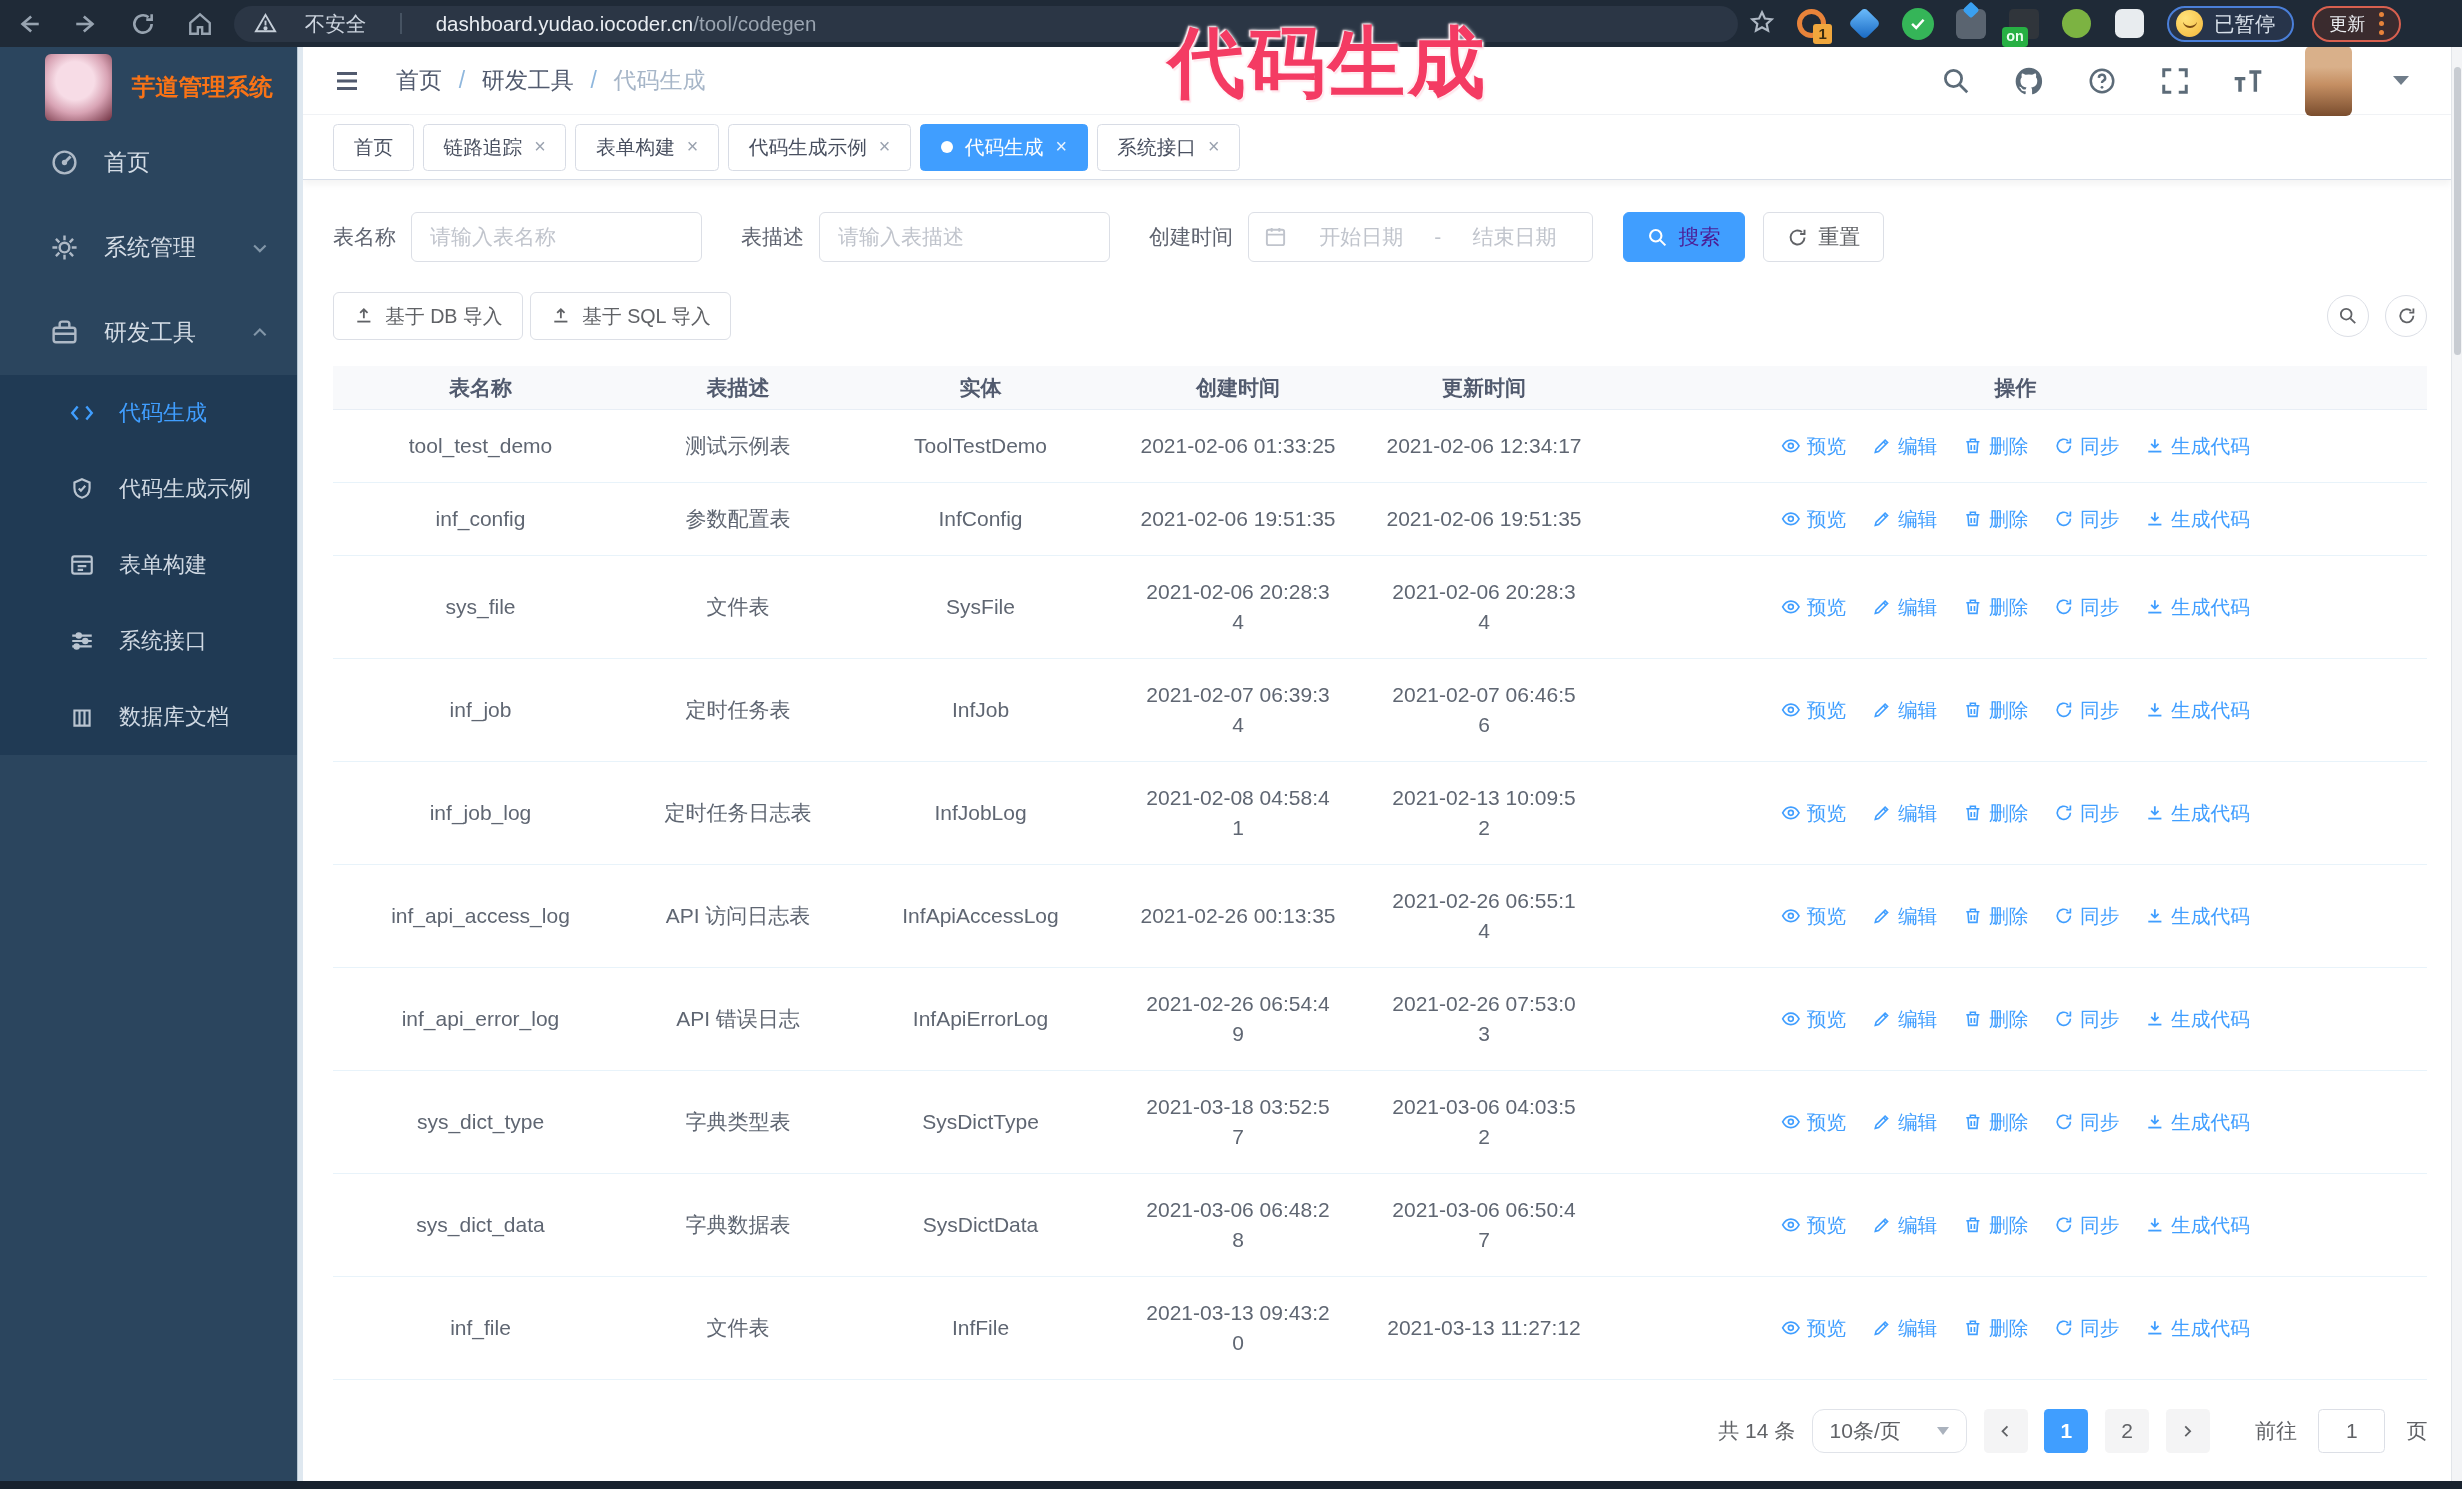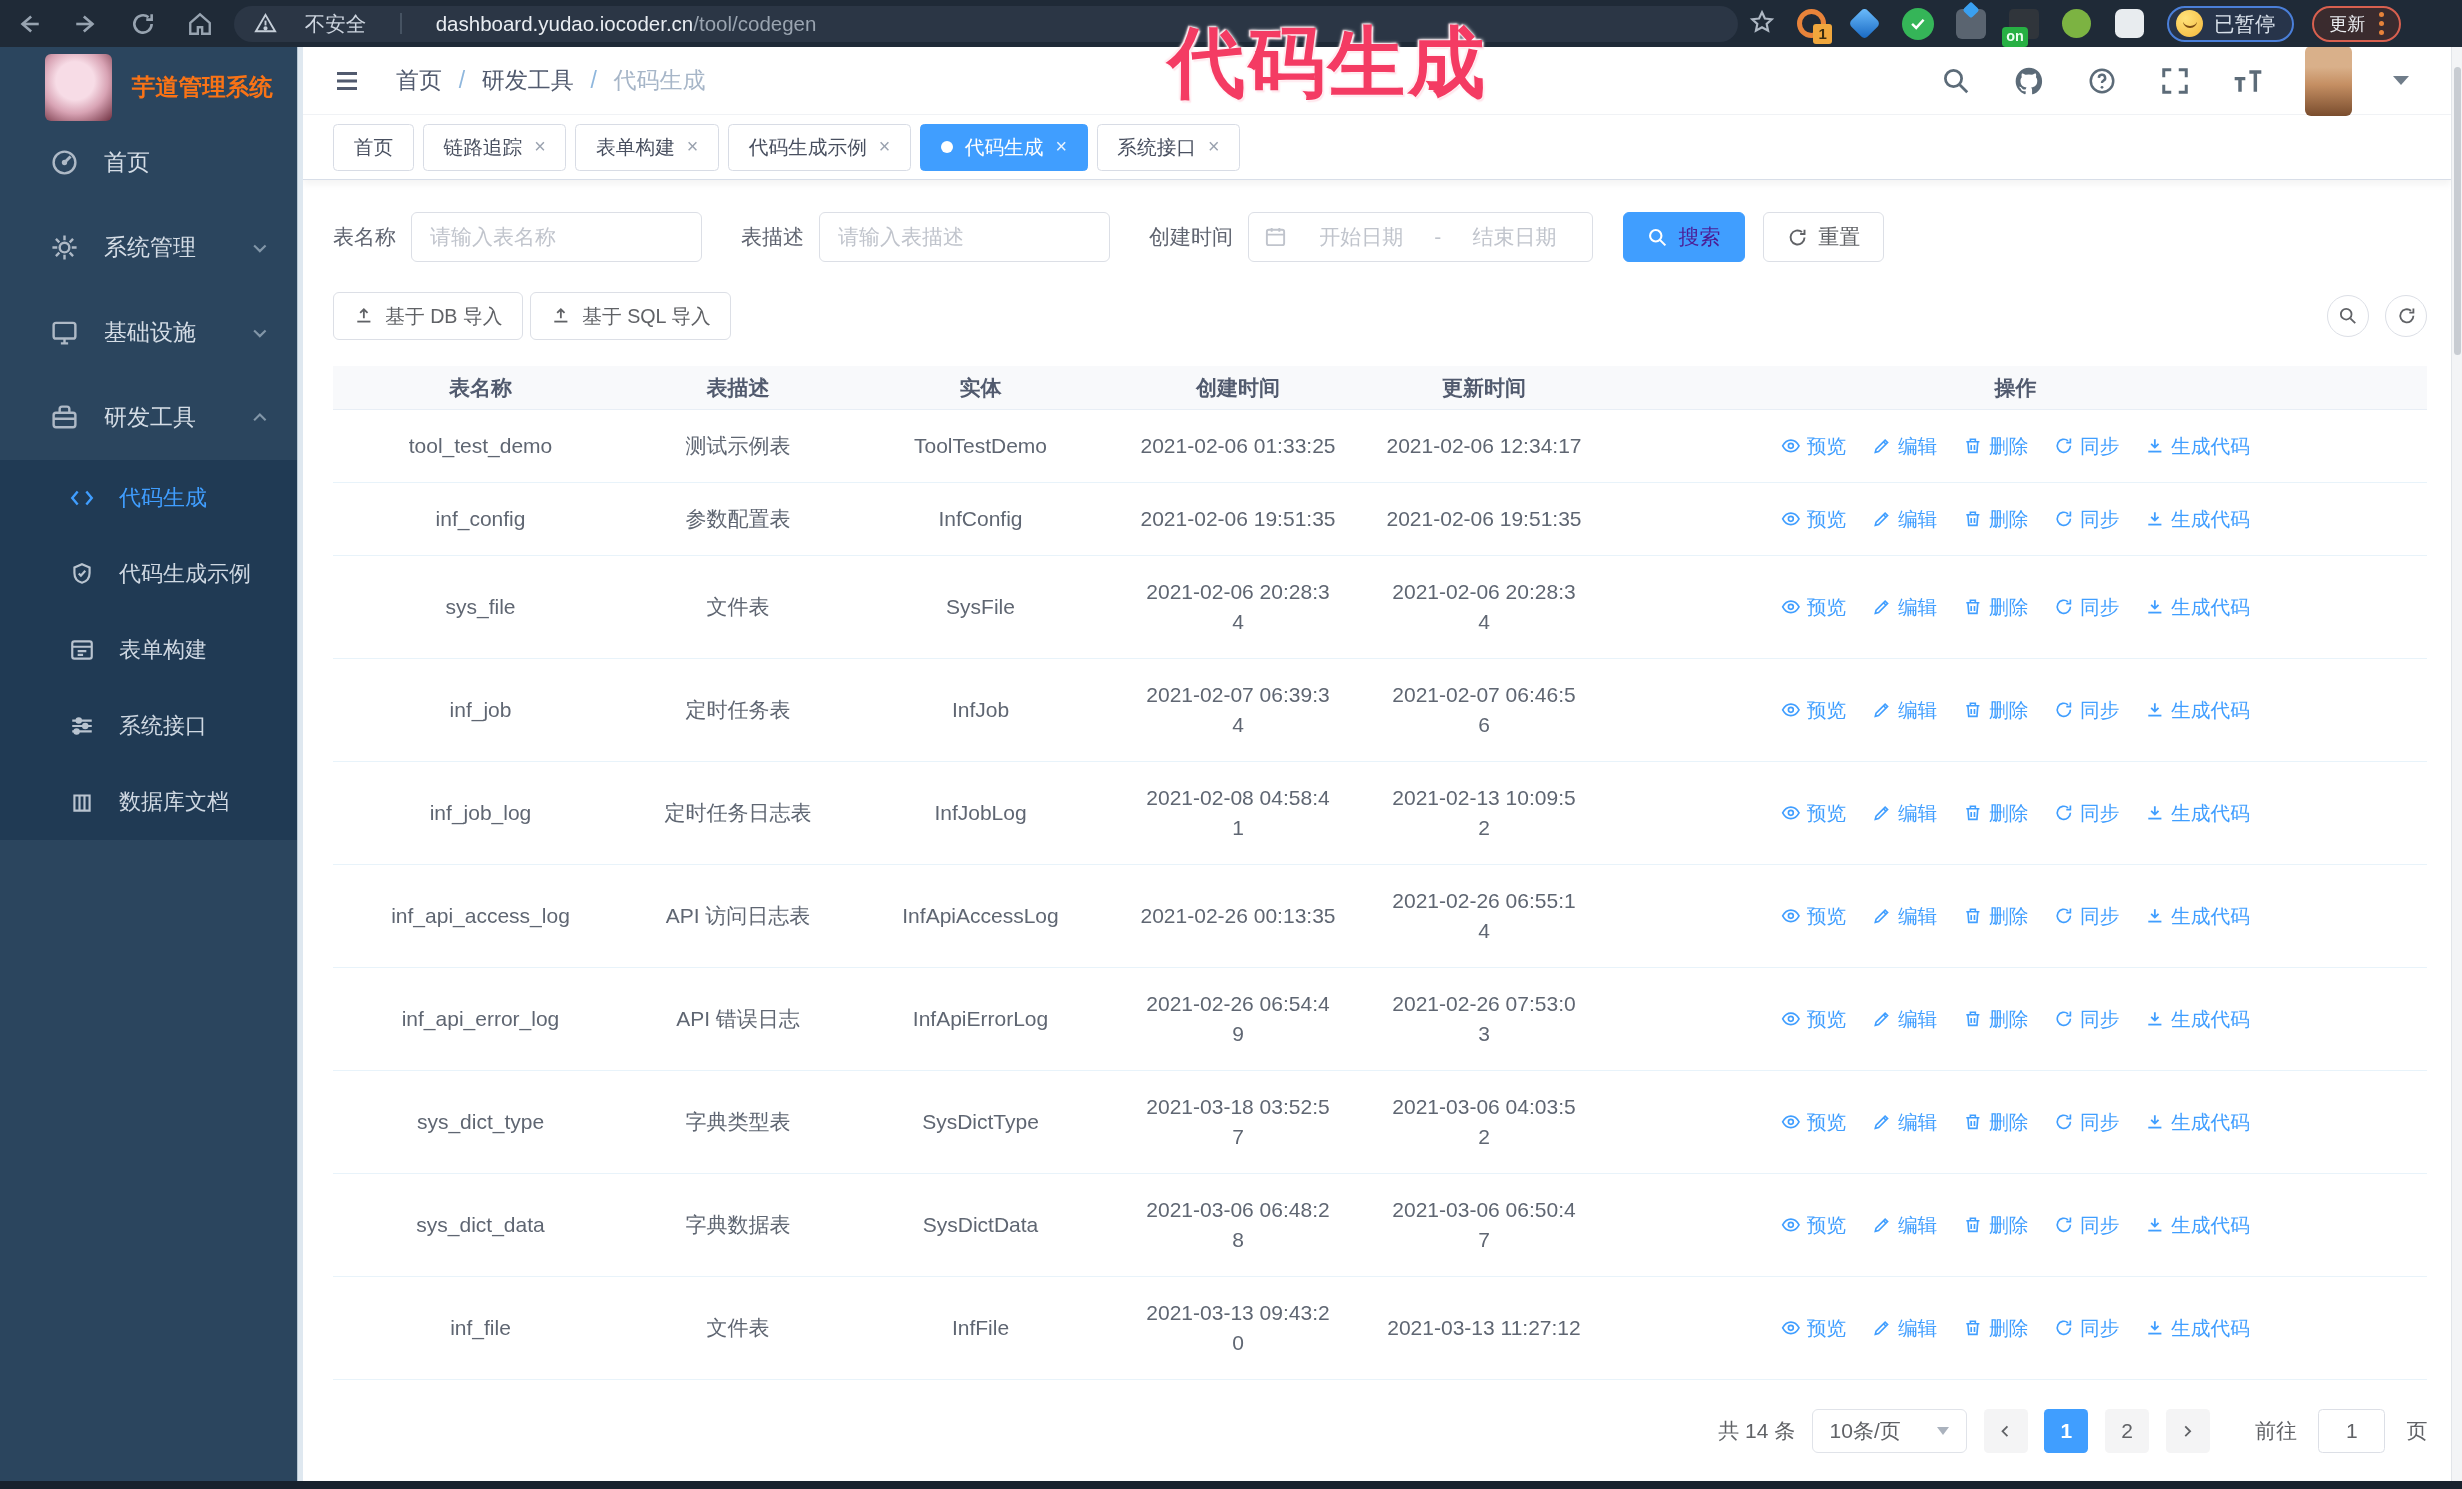--- a/index.html
+++ b/index.html
@@ -98,21 +98,21 @@
   .thead{display:flex;align-items:center;background:#f8f9fb;height:44px;font-size:21px;font-weight:bold;color:#515a6e;border-bottom:1.5px solid #e8eef5}
   .tr{display:flex;align-items:center;border-bottom:1.5px solid #e8f3fa;padding:21px 0}
   .td,.th{text-align:center;font-size:21px}
   .td{color:#5f6672;line-height:30px;white-space:pre}
   .c1{width:295px}.c2{width:220px}.c3{width:265px}.c4{width:250px}.c5{width:242px}.c6{width:821px}
   .ops{display:flex;align-items:center;justify-content:center;gap:26px;white-space:nowrap}
   .op{display:inline-flex;align-items:center;gap:6px;color:#409eff;font-size:19.7px;cursor:pointer;text-decoration:none}
   .op svg{width:19.7px;height:19.7px}
 
   .pagination{display:flex;justify-content:flex-end;align-items:center;gap:16.7px;margin-top:29px;font-size:21px;color:#606266}
-  .psel{width:155px;height:44px;border:1.5px solid #e0e3e9;border-radius:6px;display:flex;align-items:center;padding:0 16.7px;gap:9px;color:#606266;cursor:pointer}
+  .psel{width:155px;height:44px;border:1.5px solid #e0e3e9;border-radius:12px;display:flex;align-items:center;padding:0 16.7px;gap:9px;color:#606266;cursor:pointer}
   .psel .grow{flex:1}
   .psel .caret{border-top-color:#aab2bd;border-left-width:6.8px;border-right-width:6.8px;border-top-width:8.3px}
   .pbox{min-width:44px;height:44px;border-radius:4.5px;background:#f4f4f5;display:inline-flex;align-items:center;justify-content:center;color:#606266;cursor:pointer;padding:0 4.5px}
   .pbox.active{background:#409eff;color:#fff;font-weight:bold}
   .pbox svg{width:16.7px;height:16.7px}
   .goto-input{width:67px;height:44px;border:1.5px solid #dcdfe6;border-radius:4.5px;text-align:center;font-size:21px;color:#606266;font-family:inherit;outline:none;margin:0 4.5px}
 
   .bottom-strip{position:absolute;left:0;right:0;bottom:0;height:9px;background:#18222e}
   .scrollbar{position:absolute;right:0;top:47px;bottom:9px;width:10.6px;background:#f3f4f6;border-left:0.8px solid #e2e5e9}
   .scroll-thumb{position:absolute;top:19.7px;left:1.5px;width:6.8px;height:288px;background:#c8ccd2;border-radius:3.8px}
@@ -224,34 +224,20 @@
       <span class="grow">首页</span>
     </div>
     <div class="menu-item">
       <span class="mi-ic">
           <svg viewBox="0 0 24 24" width="29" height="29" fill="none" stroke="currentColor" stroke-width="2">
             <circle cx="12" cy="12" r="4"></circle>
             <path d="M12 2 v4 M12 18 v4 M2 12 h4 M18 12 h4 M4.9 4.9 l2.8 2.8 M16.3 16.3 l2.8 2.8 M19.1 4.9 l-2.8 2.8 M7.7 16.3 l-2.8 2.8"></path>
           </svg>
         </span>
       <span class="grow">系统管理</span>
-      <span class="chev">
-          <svg viewBox="0 0 24 24" width="19.7" height="19.7" fill="none" stroke="currentColor" stroke-width="2.6">
-            <path d="M5 9 L12 16 L19 9"></path>
-          </svg>
-        </span>
-    </div>
-    <div class="menu-item">
-      <span class="mi-ic">
-          <svg viewBox="0 0 24 24" width="29" height="29" fill="none" stroke="currentColor" stroke-width="2">
-            <rect x="3" y="4" width="18" height="13" rx="2"></rect>
-            <path d="M9 21 h6 M12 17 v4"></path>
-          </svg>
-        </span>
-      <span class="grow">基础设施</span>
       <span class="chev">
           <svg viewBox="0 0 24 24" width="19.7" height="19.7" fill="none" stroke="currentColor" stroke-width="2.6">
             <path d="M5 9 L12 16 L19 9"></path>
           </svg>
         </span>
     </div>
     <div class="menu-item">
       <span class="mi-ic">
           <svg viewBox="0 0 24 24" width="29" height="29" fill="none" stroke="currentColor" stroke-width="2">
             <rect x="3" y="8" width="18" height="12" rx="2"></rect>

